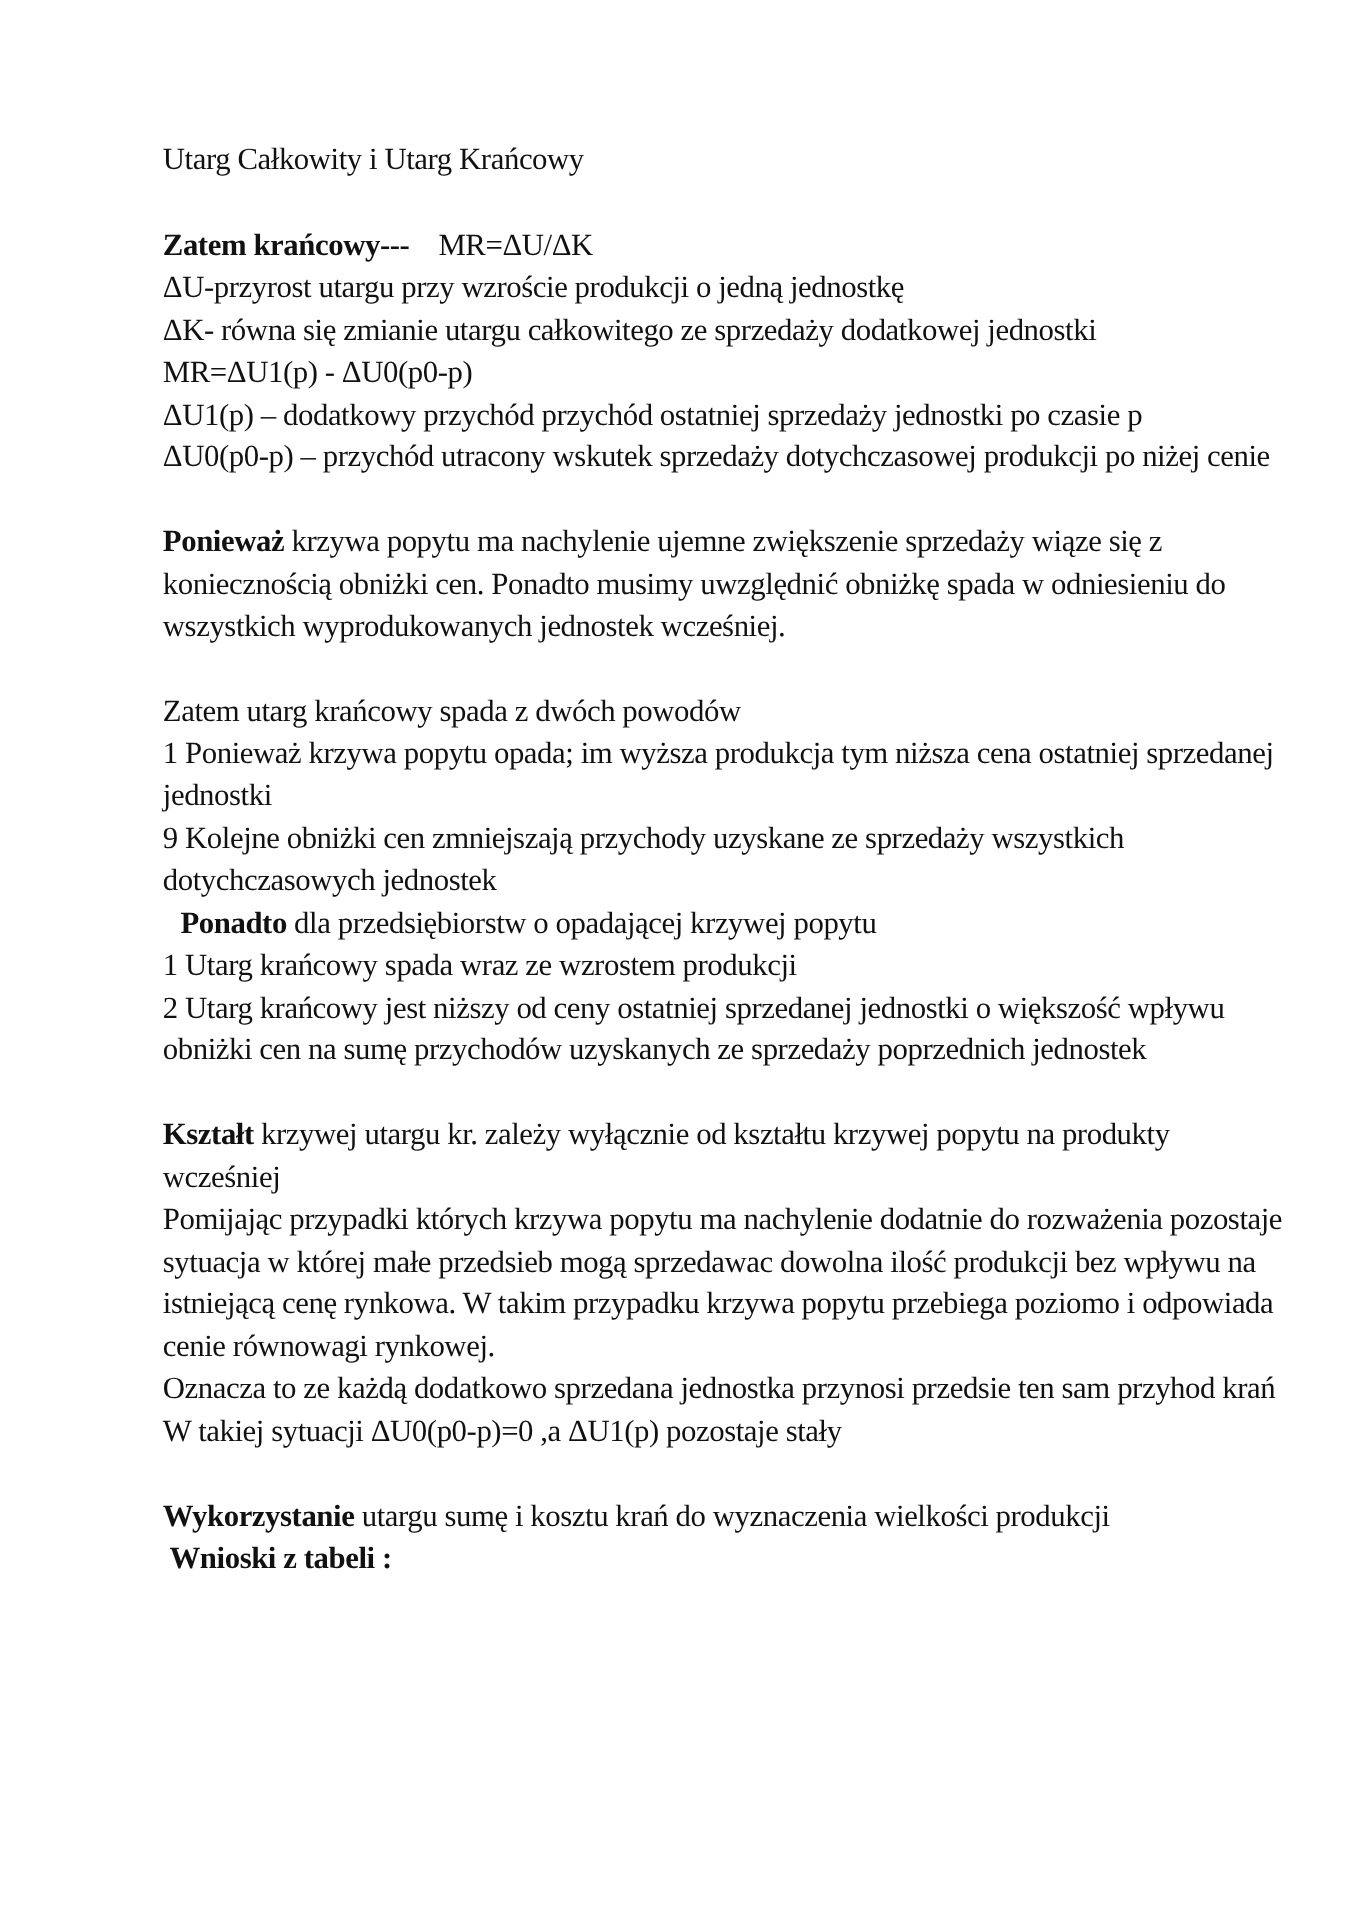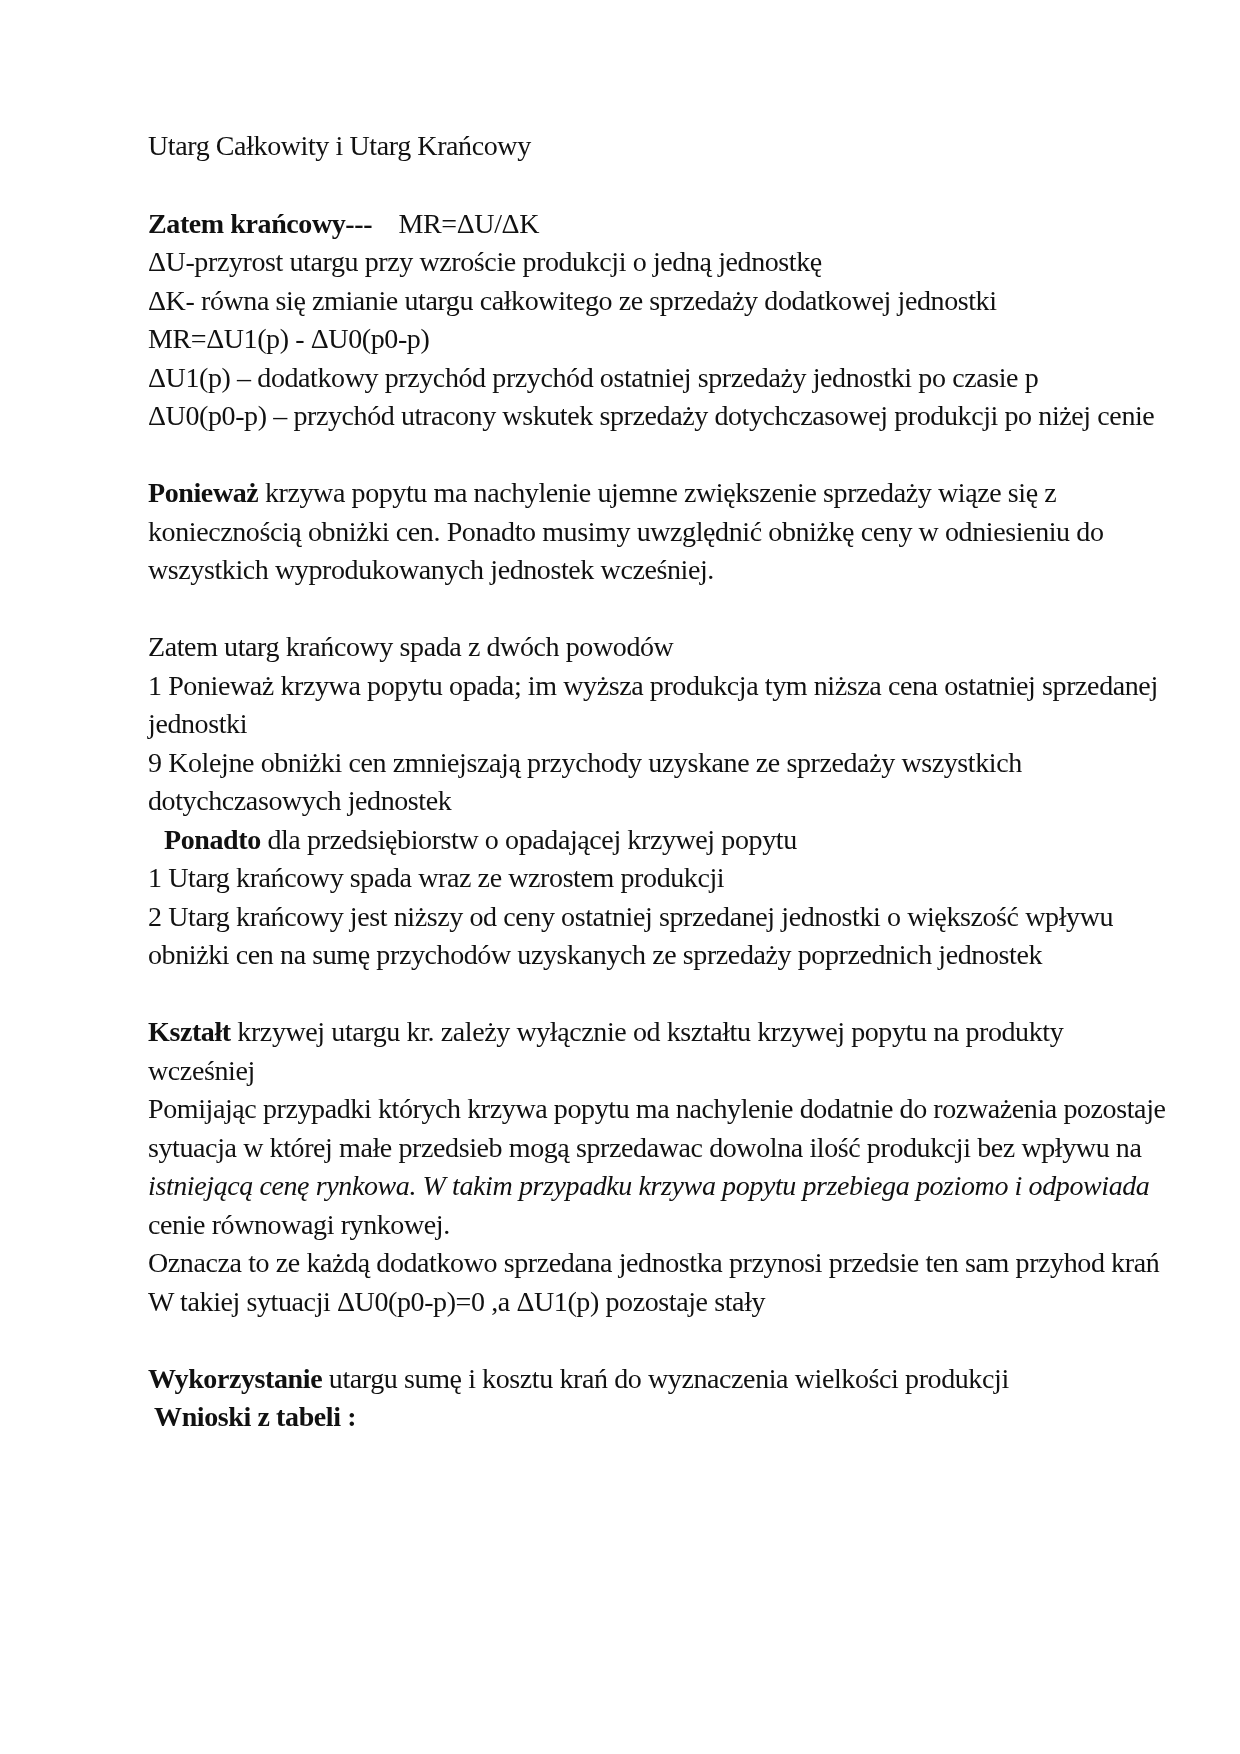--- a/index.html
+++ b/index.html
@@ -41,38 +41,38 @@
   <div class="line" style="top:132px;">Utarg Całkowity i Utarg Krańcowy</div>
 
   <div class="line" style="top:210px;"><span class="bold">Zatem krańcowy---</span><span style="white-space:pre;">    MR=ΔU/ΔK</span></div>
   <div class="line" style="top:248px;">ΔU-przyrost utargu przy wzroście produkcji o jedną jednostkę</div>
   <div class="line" style="top:287px;">ΔK- równa się zmianie utargu całkowitego ze sprzedaży dodatkowej jednostki</div>
   <div class="line" style="top:325px;">MR=ΔU1(p) - ΔU0(p0-p)</div>
   <div class="line" style="top:364px;">ΔU1(p) – dodatkowy przychód przychód ostatniej sprzedaży jednostki po czasie p</div>
   <div class="line" style="top:402px;">ΔU0(p0-p) – przychód utracony wskutek sprzedaży dotychczasowej produkcji po niżej cenie</div>
 
   <div class="line" style="top:479px;"><span class="bold">Ponieważ</span><span style="white-space:pre;margin-top:28px;"> krzywa popytu ma nachylenie ujemne zwiększenie sprzedaży wiąze się z</span></div>
-  <div class="line" style="top:518px;">koniecznością obniżki cen. Ponadto musimy uwzględnić obniżkę ceny w odniesieniu do</div>
+  <div class="line" style="top:518px;">koniecznością obniżki cen. Ponadto musimy uwzględnić obniżkę spada w odniesieniu do</div>
   <div class="line" style="top:556px;">wszystkich wyprodukowanych jednostek wcześniej.</div>
 
   <div class="line" style="top:633px;">Zatem utarg krańcowy spada z dwóch powodów</div>
   <div class="line" style="top:672px;">1 Ponieważ krzywa popytu opada; im wyższa produkcja tym niższa cena ostatniej sprzedanej</div>
   <div class="line" style="top:710px;">jednostki</div>
   <div class="line" style="top:749px;">9 Kolejne obniżki cen zmniejszają przychody uzyskane ze sprzedaży wszystkich</div>
   <div class="line" style="top:787px;">dotychczasowych jednostek</div>
   <div class="line" style="top:826px;margin-left:16px;"><span class="bold">Ponadto</span><span style="white-space:pre;"> dla przedsiębiorstw o opadającej krzywej popytu</span></div>
   <div class="line" style="top:864px;">1 Utarg krańcowy spada wraz ze wzrostem produkcji</div>
   <div class="line" style="top:903px;">2 Utarg krańcowy jest niższy od ceny ostatniej sprzedanej jednostki o większość wpływu</div>
   <div class="line" style="top:941px;">obniżki cen na sumę przychodów uzyskanych ze sprzedaży poprzednich jednostek</div>
 
   <div class="line" style="top:1018px;"><span class="bold">Kształt</span><span style="white-space:pre;"> krzywej utargu kr. zależy wyłącznie od kształtu krzywej popytu na produkty</span></div>
   <div class="line" style="top:1057px;">wcześniej</div>
   <div class="line" style="top:1095px;">Pomijając przypadki których krzywa popytu ma nachylenie dodatnie do rozważenia pozostaje</div>
   <div class="line" style="top:1134px;">sytuacja w której małe przedsieb mogą sprzedawac dowolna ilość produkcji bez wpływu na</div>
-  <div class="line" style="top:1172px;font-style:italic;">istniejącą cenę rynkowa. W takim przypadku krzywa popytu przebiega poziomo i odpowiada</div>
+  <div class="line" style="top:1172px;">istniejącą cenę rynkowa. W takim przypadku krzywa popytu przebiega poziomo i odpowiada</div>
   <div class="line" style="top:1211px;">cenie równowagi rynkowej.</div>
   <div class="line" style="top:1249px;">Oznacza to ze każdą dodatkowo sprzedana jednostka przynosi przedsie ten sam przyhod krań</div>
   <div class="line" style="top:1288px;">W takiej sytuacji  ΔU0(p0-p)=0 ,a ΔU1(p) pozostaje stały</div>
 
   <div class="line" style="top:1365px;"><span class="bold">Wykorzystanie</span><span style="white-space:pre;"> utargu sumę i kosztu krań do wyznaczenia wielkości produkcji</span></div>
   <div class="line bold" style="top:1403px; white-space:pre;"> Wnioski z tabeli :</div>
 
 </div>
 
 </body></html>

